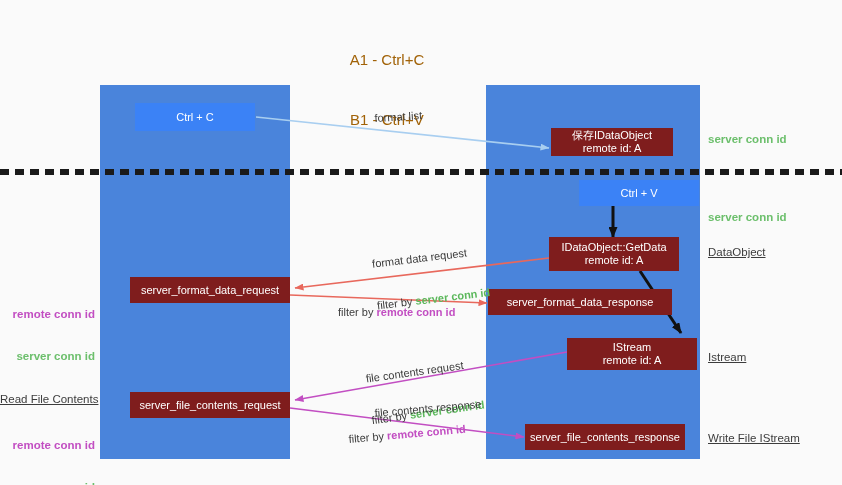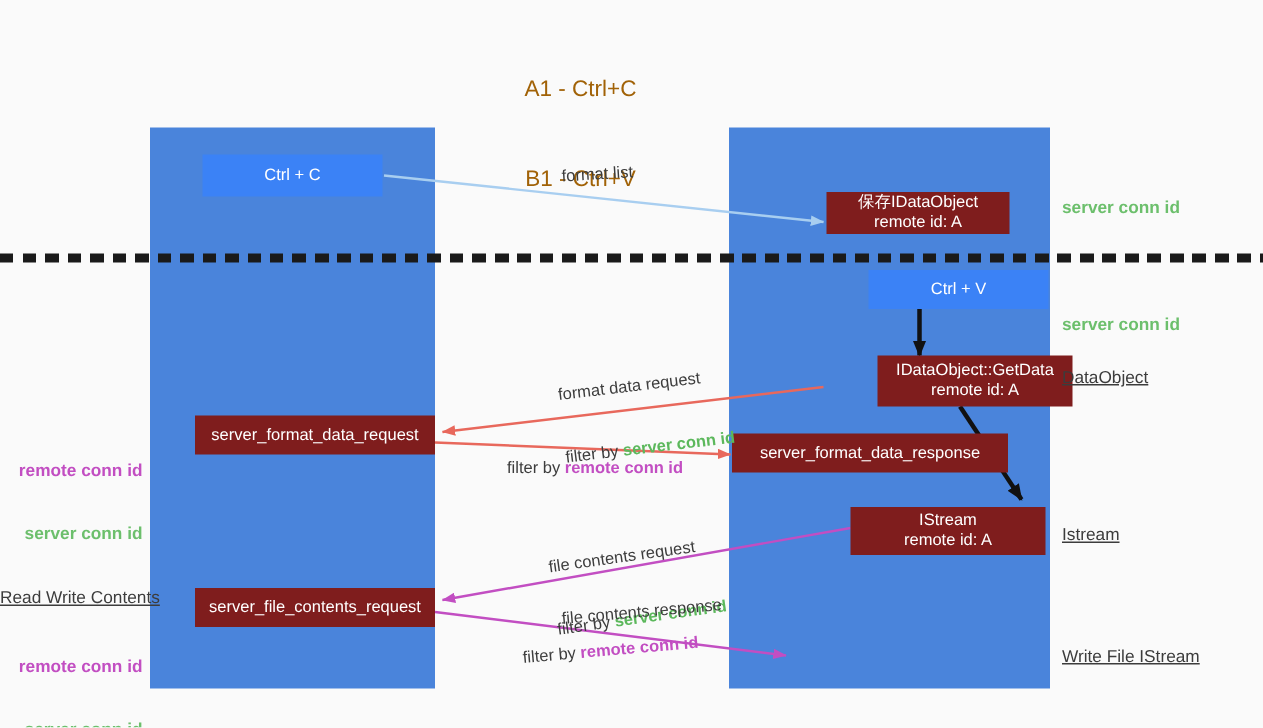--- a/index.html
+++ b/index.html
@@ -171,21 +171,21 @@
 
   <div class="node orange" style="left:551px; top:128px; width:122px; height:28px;">
     <span>保存IDataObject</span>
     <span>remote id: A</span>
   </div>
 
   <div class="node green" style="left:553px; top:180px; width:120px; height:26px;margin-left:26px;">
     <span>Ctrl + V</span>
   </div>
 
-  <div class="node orange" style="left:549px; top:237px; width:130px; height:34px;margin-left:36px;">
+  <div class="node orange" style="left:549px; top:237px; width:130px; height:34px;">
     <span>IDataObject::GetData</span>
     <span>remote id: A</span>
   </div>
 
   <div class="node orange" style="left:567px; top:338px; width:130px; height:32px;">
     <span>IStream</span>
     <span>remote id: A</span>
   </div>
 
   <div class="node orange" style="left:130px; top:277px; width:160px; height:26px;">
@@ -193,37 +193,40 @@
   </div>
 
   <div class="node orange" style="left:488px; top:289px; width:184px; height:26px;">
     <span>server_format_data_response</span>
   </div>
 
   <div class="node orange" style="left:130px; top:392px; width:160px; height:26px;">
     <span>server_file_contents_request</span>
   </div>
 
+  <div class="node orange" style="left:525px; top:424px; width:160px; height:26px;">
+    <span>server_file_contents_response</span>
+  </div>
 
   <div class="side-label green" style="left:708px; top:132px;">server conn id</div>
 
   <div class="side-label green" style="left:708px; top:210px;">server conn id</div>
 
   <div class="side-label dark" style="left:708px; top:245px;">DataObject</div>
 
   <div class="side-label dark" style="left:708px; top:350px;">Istream</div>
 
   <div class="side-label dark" style="left:708px; top:431px;">Write File IStream</div>
 
   <div class="side-label stack" style="left:0px; top:279px; width:95px;">
     <div class="side-label purple" style="position:static;">remote conn id</div>
     <div class="side-label green" style="position:static;">server conn id</div>
   </div>
 
-  <div class="side-label dark stack" style="left:0px; top:392px; width:95px;">Read Write Contents</div>
+  <div class="side-label dark stack" style="left:0px; top:392px; width:95px;">Read File Contents</div>
 
   <div class="side-label stack" style="left:0px; top:410px; width:95px;">
     <div class="side-label purple" style="position:static;">remote conn id</div>
     <div class="side-label green" style="position:static;">server conn id</div>
   </div>
 
   <div class="edge-label" style="left:374px; top:111px; transform:rotate(-3.5deg); transform-origin:left top;">format list</div>
 
   <div class="edge-label" style="left:368px; top:229px; transform:rotate(-6.8deg); transform-origin:left top;">
     <div>format data request</div>

